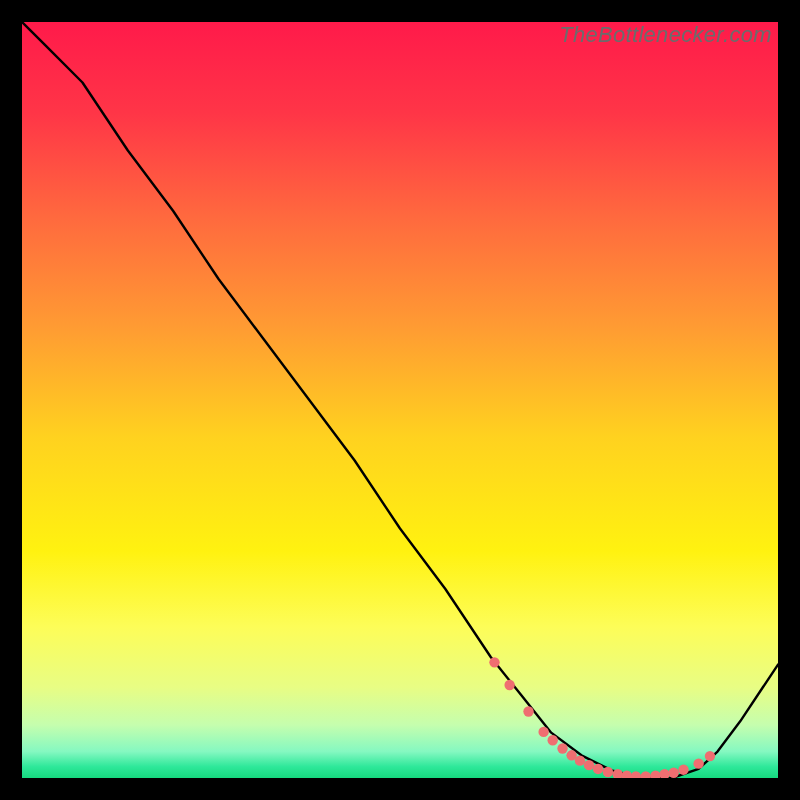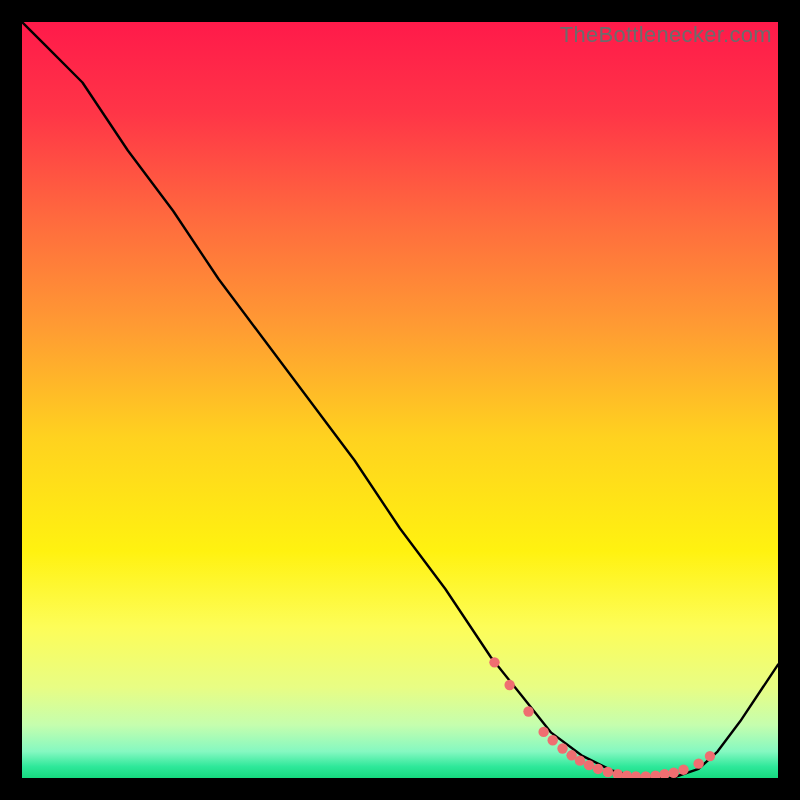--- a/index.html
+++ b/index.html
@@ -11,20 +11,21 @@
     overflow: hidden;
     font-family: Arial, Helvetica, sans-serif;
   }
   .frame {
     position: absolute;
     left: 22px;
     top: 22px;
     width: 756px;
     height: 756px;
     background: #0f172a;
+    font-style: italic;
   }
   .plot-area {
     position: absolute;
     left: 0;
     top: 0;
     width: 756px;
     height: 756px;
   }
   .watermark {
     position: absolute;

